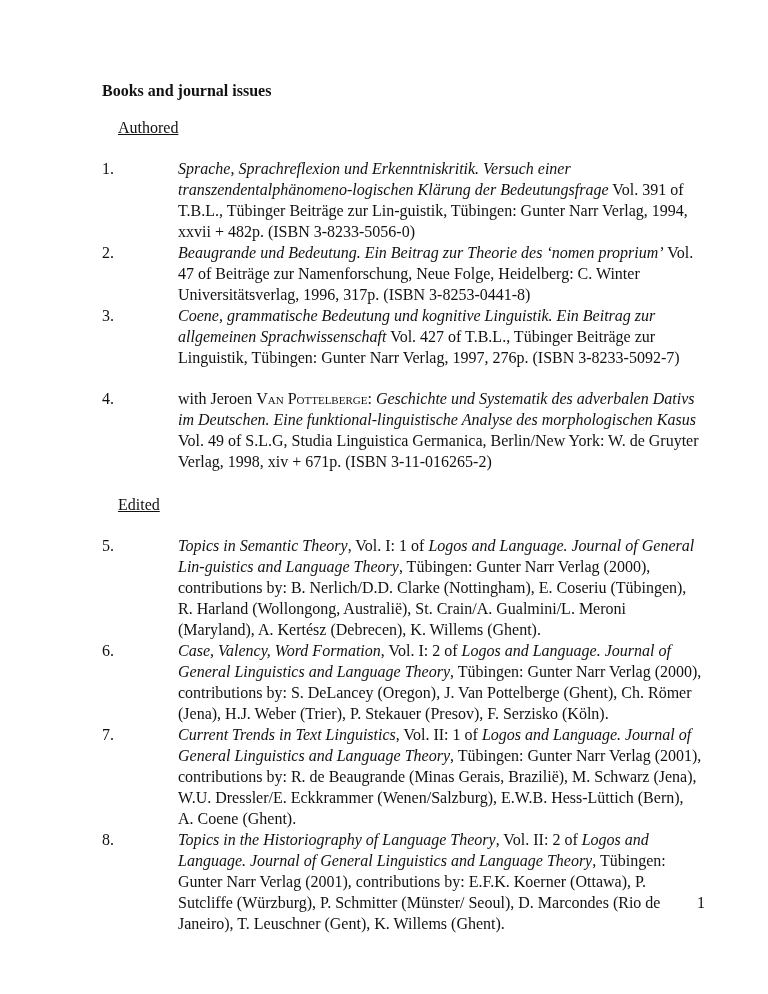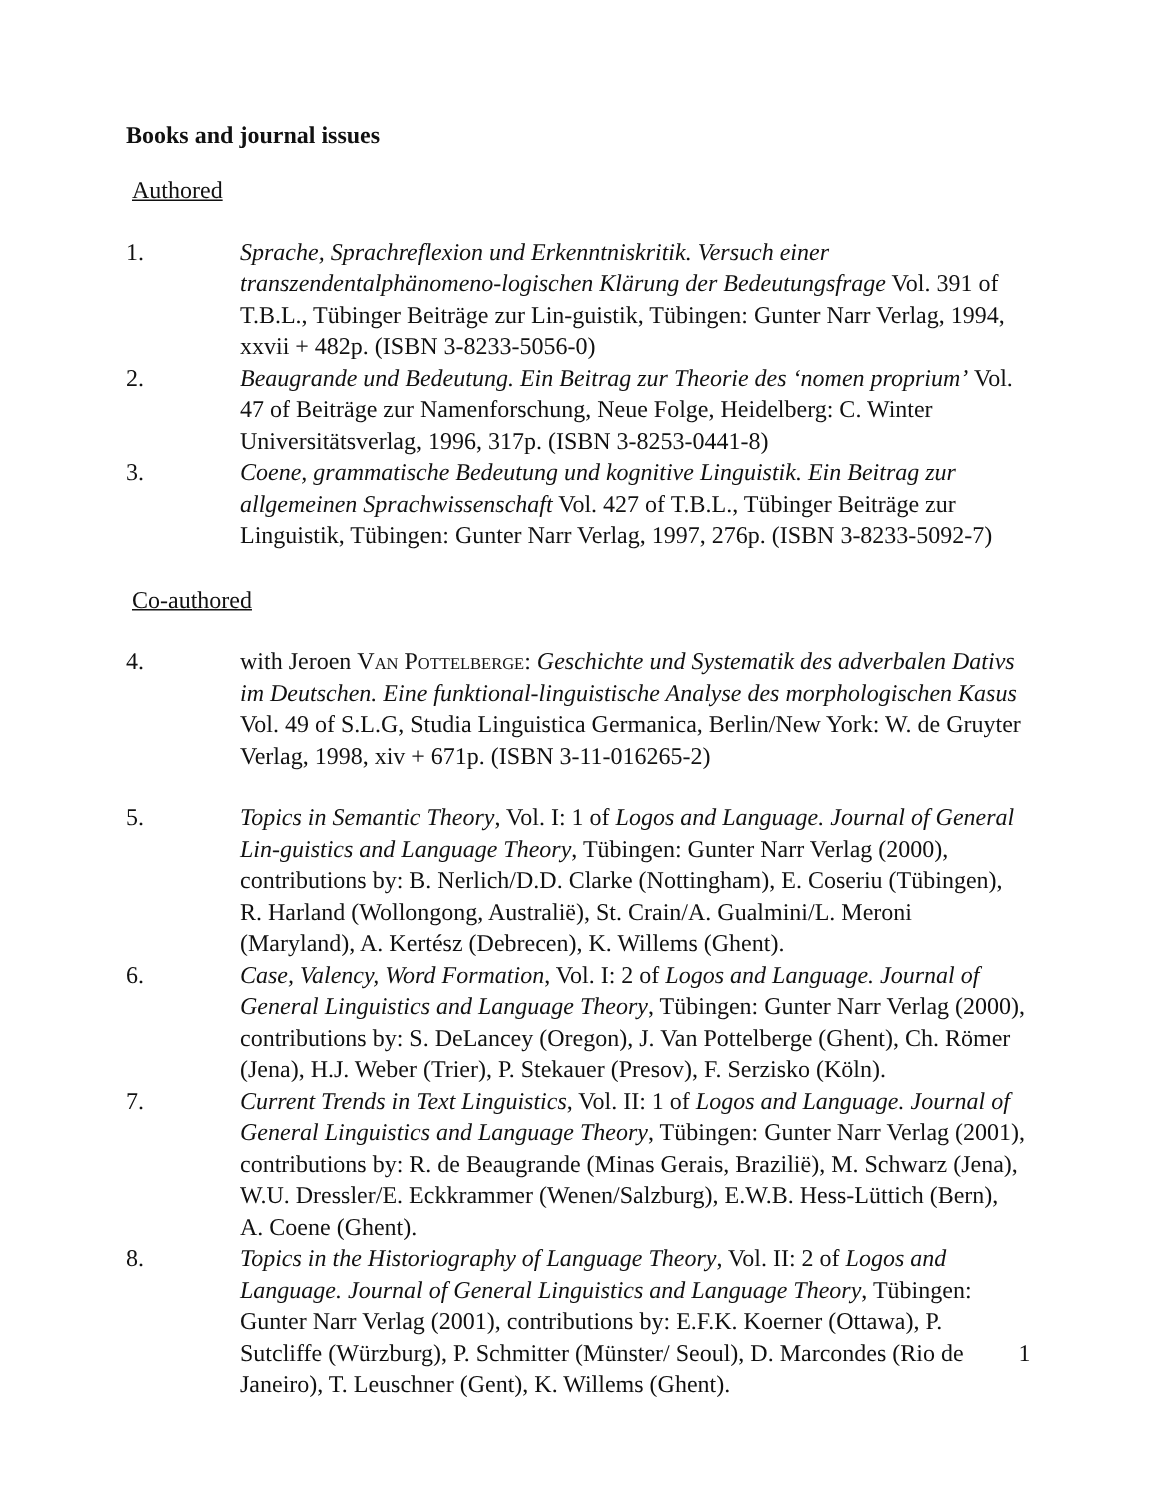--- a/index.html
+++ b/index.html
@@ -12,39 +12,39 @@
       height: 994px;
       position: relative;
       overflow: hidden;
       font-family: "Liberation Serif", "DejaVu Serif", serif;
       color: #111111;
       font-size: 16px;
       line-height: 21px;
     }
     .page {
       position: absolute;
-      left: 0;
+      left: 18px;
       top: 0;
       width: 622px;
       height: 994px;
     }
     .content {
       position: absolute;
       left: 84px;
       top: 80px;
       width: 600px;
     }
     .doc-title {
       font-weight: bold;
       margin: 0;
       height: 21px;
     }
     .section-heading {
       text-decoration: underline;
-      margin: 4px;
+      margin: 16px;
       height: 21px;
     }
     .h-authored { margin-top: 16px; }
     .h-coauthored { margin-top: 22px; }
     .h-edited { margin-top: 22px; }
     .list {
       margin: 20px 0 0 0;
       padding: 0;
       list-style: none;
     }
@@ -85,28 +85,28 @@
         <li class="entry">
           <span class="entry-num">2.</span>
           <span class="entry-body"><span class="it">Beaugrande und Bedeutung. Ein Beitrag zur Theorie des ‘nomen proprium’</span><span> Vol. 47 of Beiträge zur Namenforschung, Neue Folge, Heidelberg: C. Winter Universitätsverlag, 1996, 317p. (ISBN 3-8253-0441-8)</span></span>
         </li>
         <li class="entry">
           <span class="entry-num">3.</span>
           <span class="entry-body"><span class="it">Coene, grammatische Bedeutung und kognitive Linguistik. Ein Beitrag zur allgemeinen Sprachwissenschaft</span><span> Vol. 427 of T.B.L., Tübinger Beiträge zur Linguistik, Tübingen: Gunter Narr Verlag, 1997, 276p. (ISBN 3-8233-5092-7)</span></span>
         </li>
       </ol>
 
-    <p class="section-heading h-coauthored">Co-authored</p>
     <ol class="list">
         <li class="entry">
           <span class="entry-num">4.</span>
           <span class="entry-body"><span>with Jeroen </span><span class="sc">Van Pottelberge</span><span>: </span><span class="it">Geschichte und Systematik des adverbalen Dativs im Deutschen. Eine funktional-linguistische Analyse des morphologischen Kasus</span><span> Vol. 49 of S.L.G, Studia Linguistica Germanica, Berlin/New York: W. de Gruyter Verlag, 1998, xiv + 671p. (ISBN 3-11-016265-2)</span></span>
         </li>
       </ol>
 
+    <p class="section-heading h-edited">Edited</p>
     <ol class="list">
         <li class="entry">
           <span class="entry-num">5.</span>
           <span class="entry-body"><span class="it">Topics in Semantic Theory</span><span>, Vol. I: 1 of </span><span class="it">Logos and Language. Journal of General Lin-guistics and Language Theory</span><span>, Tübingen: Gunter Narr Verlag (2000), contributions by: B. Nerlich/D.D. Clarke (Nottingham), E. Coseriu (Tübingen), R. Harland (Wollongong, Australië), St. Crain/A. Gualmini/L. Meroni (Maryland), A. Kertész (Debrecen), K. Willems (Ghent).</span></span>
         </li>
         <li class="entry">
           <span class="entry-num">6.</span>
           <span class="entry-body"><span class="it">Case, Valency, Word Formation</span><span>, Vol. I: 2 of </span><span class="it">Logos and Language. Journal of General Linguistics and Language Theory</span><span>, Tübingen: Gunter Narr Verlag (2000), contributions by: S. DeLancey (Oregon), J. Van Pottelberge (Ghent), Ch. Römer (Jena), H.J. Weber (Trier), P. Stekauer (Presov), F. Serzisko (Köln).</span></span>
         </li>
         <li class="entry">

